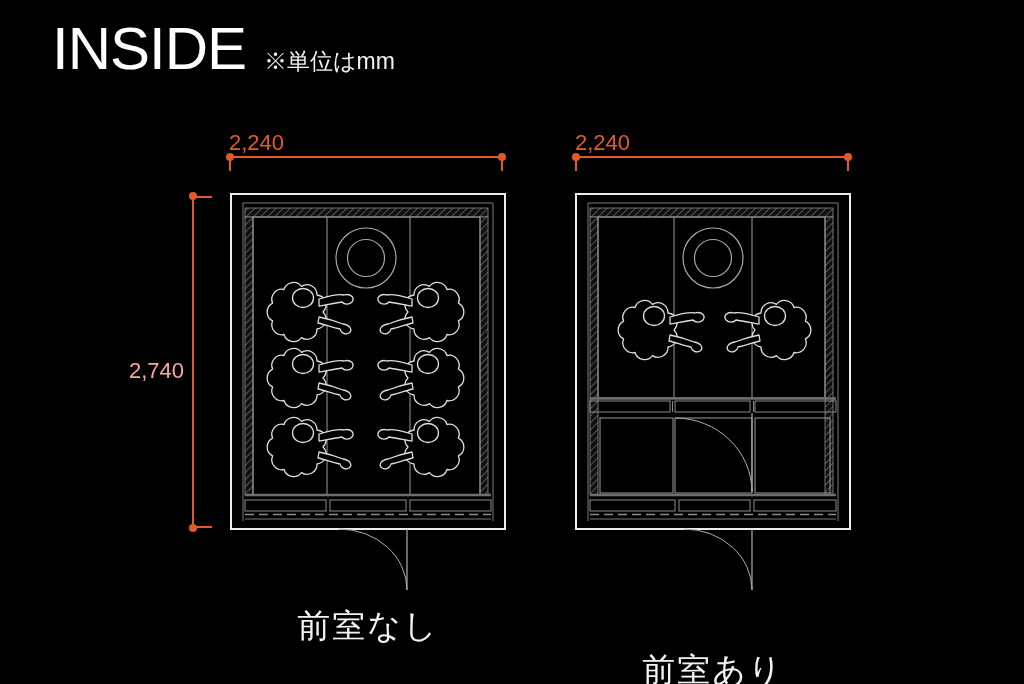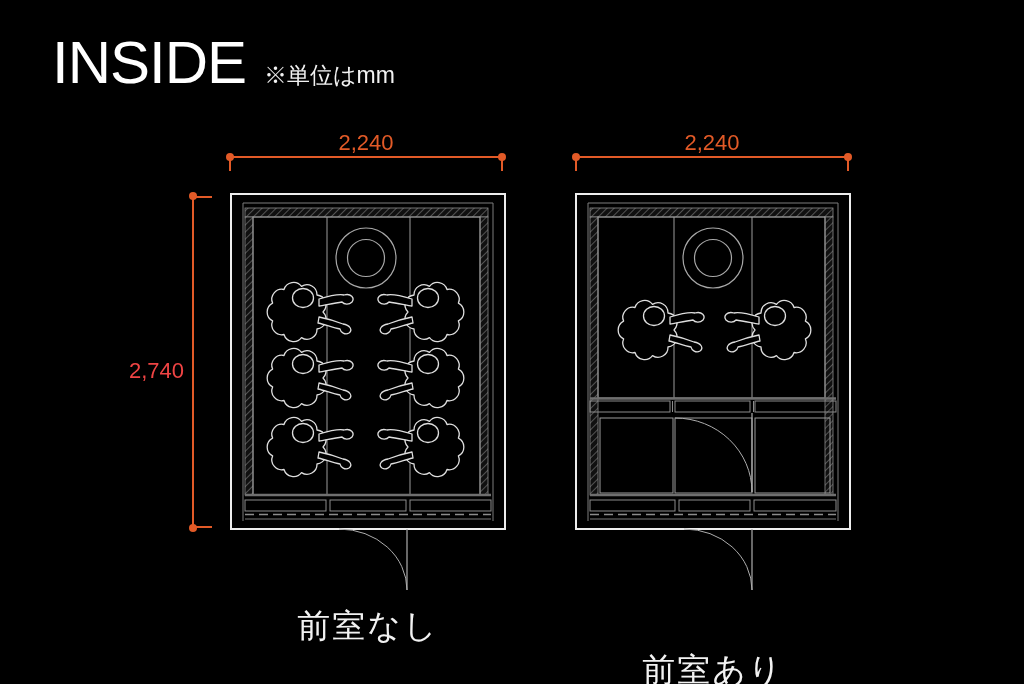--- a/index.html
+++ b/index.html
@@ -1,41 +1,41 @@
 <!DOCTYPE html>
 <html><head>
 <meta charset="utf-8">
 <style>
   html,body{margin:0;padding:0;background:#000;}
   .stage{
     position:relative;width:1024px;height:684px;background:#000000;
     overflow:hidden;font-family:"Liberation Sans", sans-serif;
   }
   
-  .header{position:absolute;left:52px;top:30px;display:flex;align-items:baseline;gap:18px;}
+  .header{position:absolute;left:52px;top:16px;display:flex;align-items:baseline;gap:18px;}
   .title{color:#ffffff;font-size:60px;font-weight:400;letter-spacing:-1px;line-height:1.1;}
   .unit-note{color:#f2f2f2;font-size:23px;font-weight:400;}
   .hdim{position:absolute;width:274px;height:46px;}
-  .hdim .dim-label{position:absolute;top:0;left:0;width:100%;text-align:center;
+  .hdim .dim-label{position:absolute;top:0;left:0;width:100%;
     font-size:22px;color:#e25a27;}
   .hdim .dim-line{position:absolute;top:26px;left:0;width:100%;height:2px;background:#e25a27;}
   .dim-dot{position:absolute;width:8px;height:8px;border-radius:50%;background:#e25a27;}
   .hdim .dot-l{left:-3px;top:23px;}
   .hdim .dot-r{right:-3px;top:23px;}
   .hdim .dim-tick{position:absolute;top:27px;width:2px;height:14px;background:#e25a27;}
   .hdim .tick-l{left:0;}
   .hdim .tick-r{right:0;}
   .vdim-line{position:absolute;left:192px;top:196px;width:2px;height:332px;background:#e25a27;}
   .vdim-dot-t{left:189px;top:192px;}
   .vdim-dot-b{left:189px;top:524px;}
   .vdim-tick{position:absolute;left:193px;width:19px;height:2px;background:#e25a27;}
   .vdim-tick-t{top:196px;}
   .vdim-tick-b{top:526px;}
   .vdim-label{position:absolute;left:88px;top:358px;width:96px;text-align:right;
-    font-size:22px;color:#ef4444;}
+    font-size:22px;color:#fca5a5;}
   
   .plan-svg{position:absolute;width:280px;height:406px;}
   .plan-a{left:228px;top:192px;}
   .plan-b{left:573px;top:192px;}
   
   .caption{position:absolute;top:604px;width:220px;text-align:center;color:#f2f2f2;
     font-size:33px;letter-spacing:2px;}
   .caption-a{left:258px;}
   .caption-b{left:603px;margin-top:44px;}
   .defs-holder{position:absolute;width:0;height:0;overflow:hidden;}

